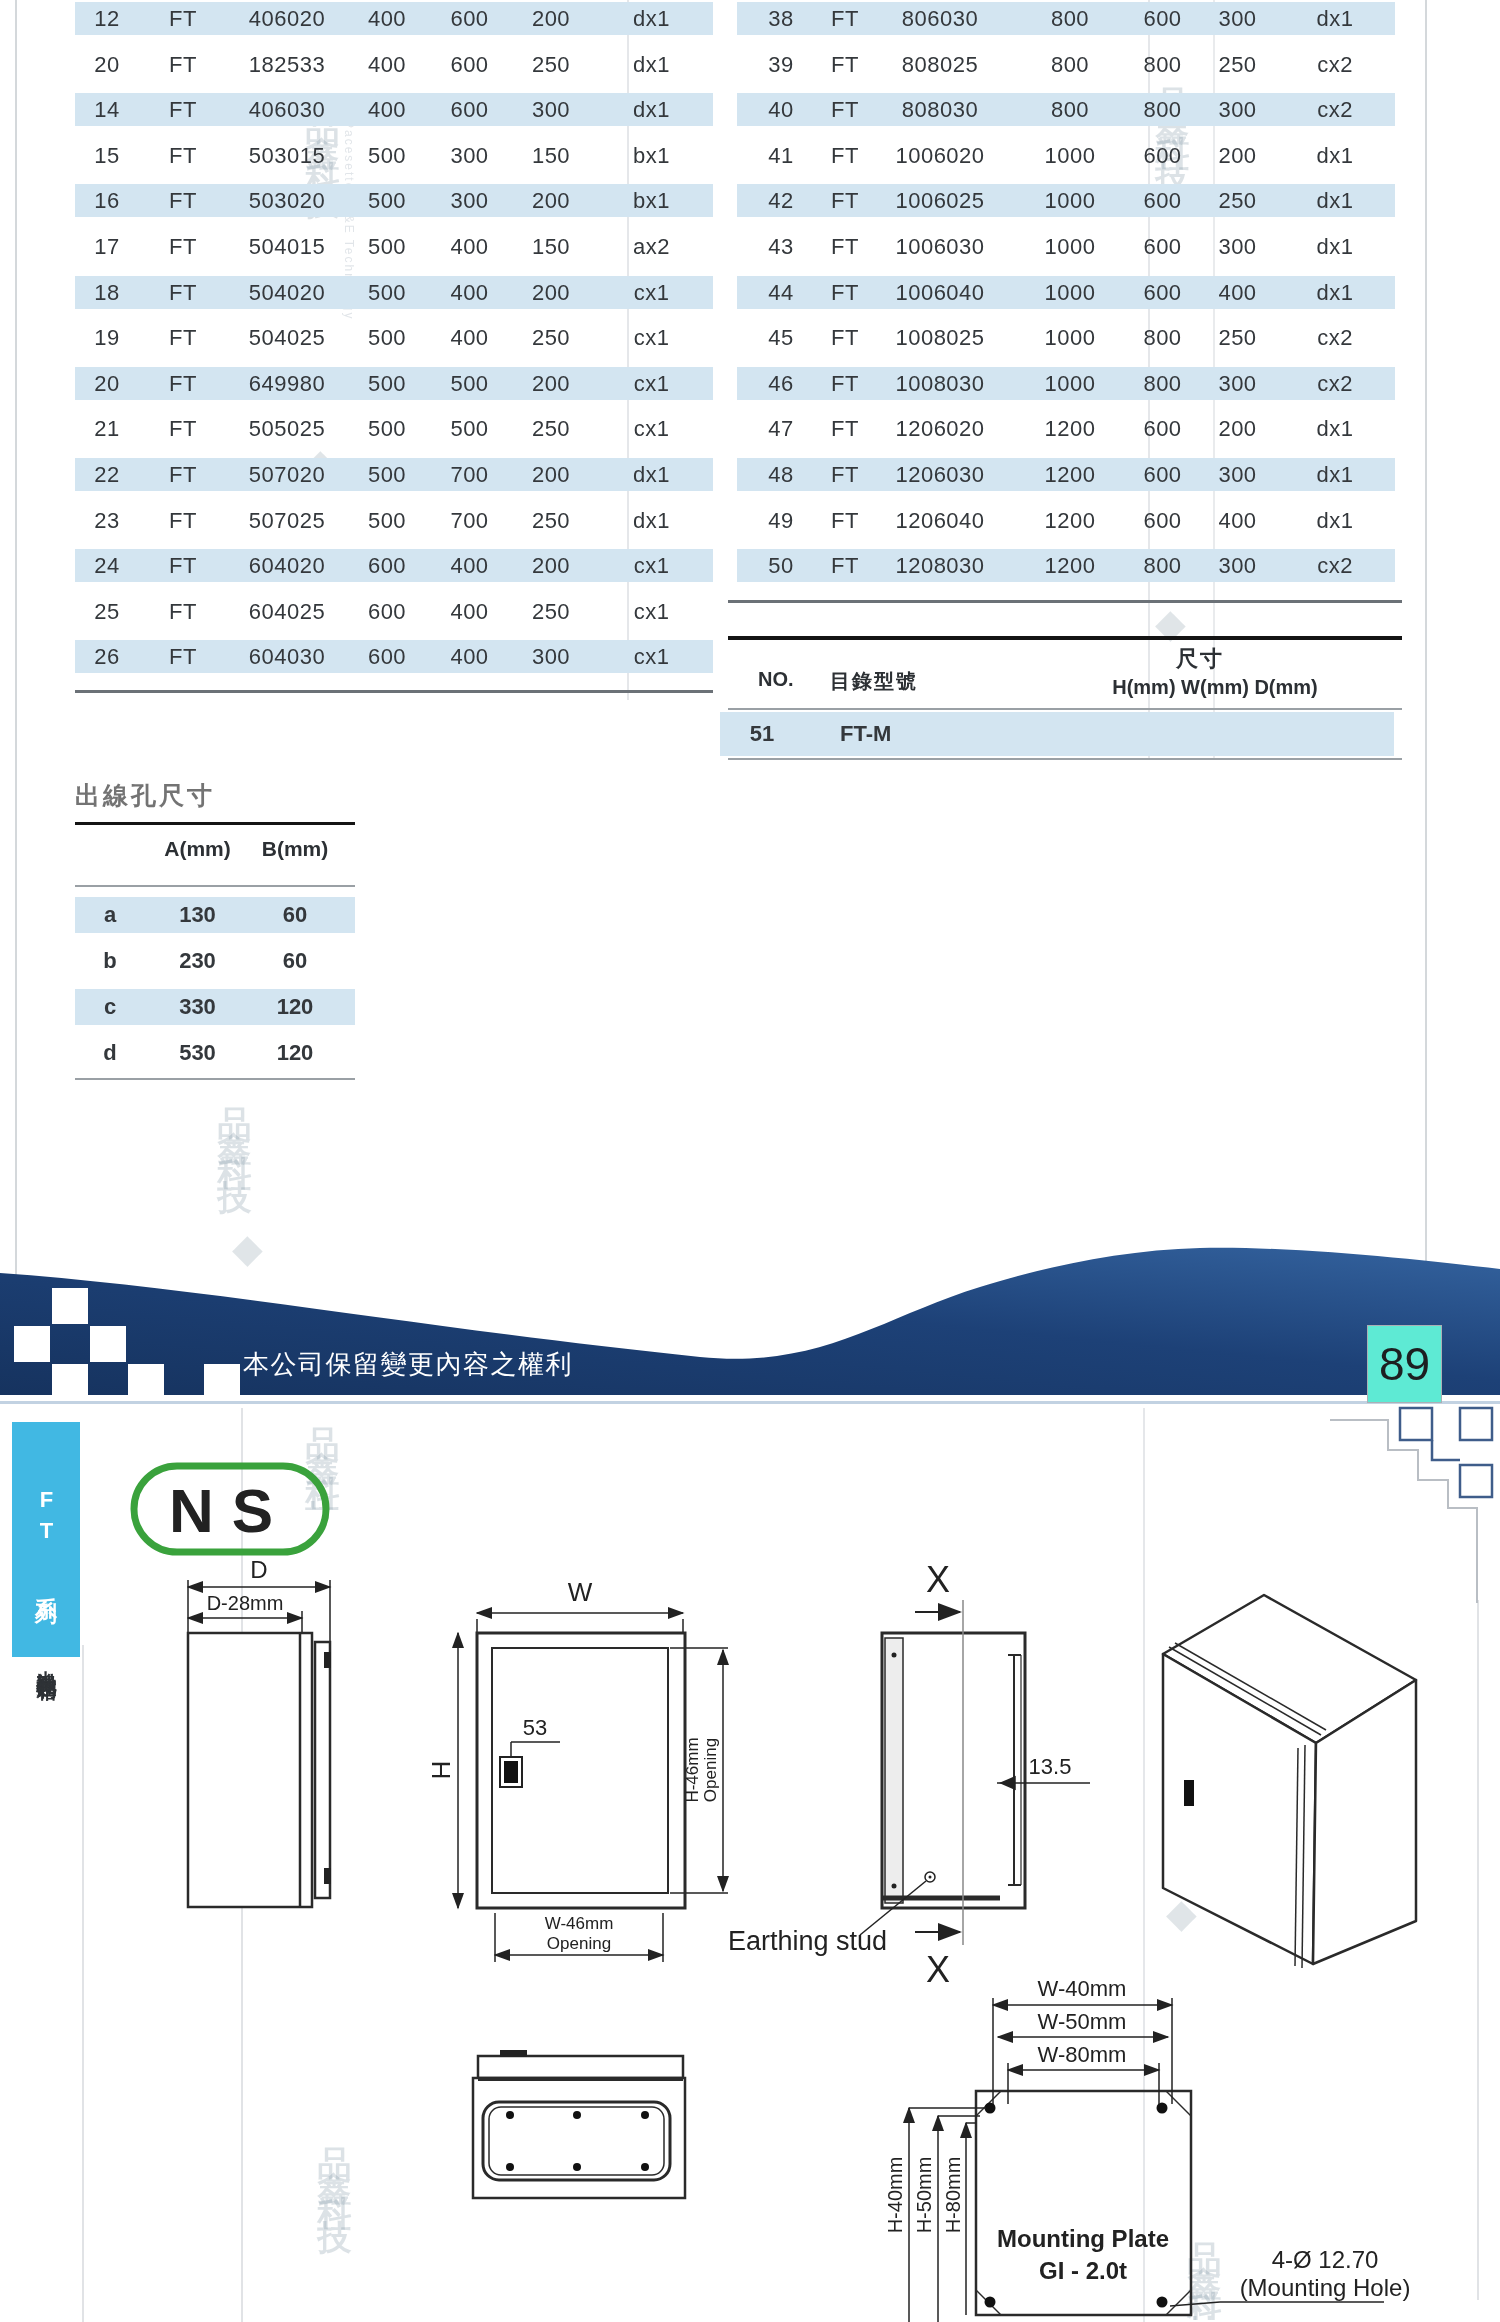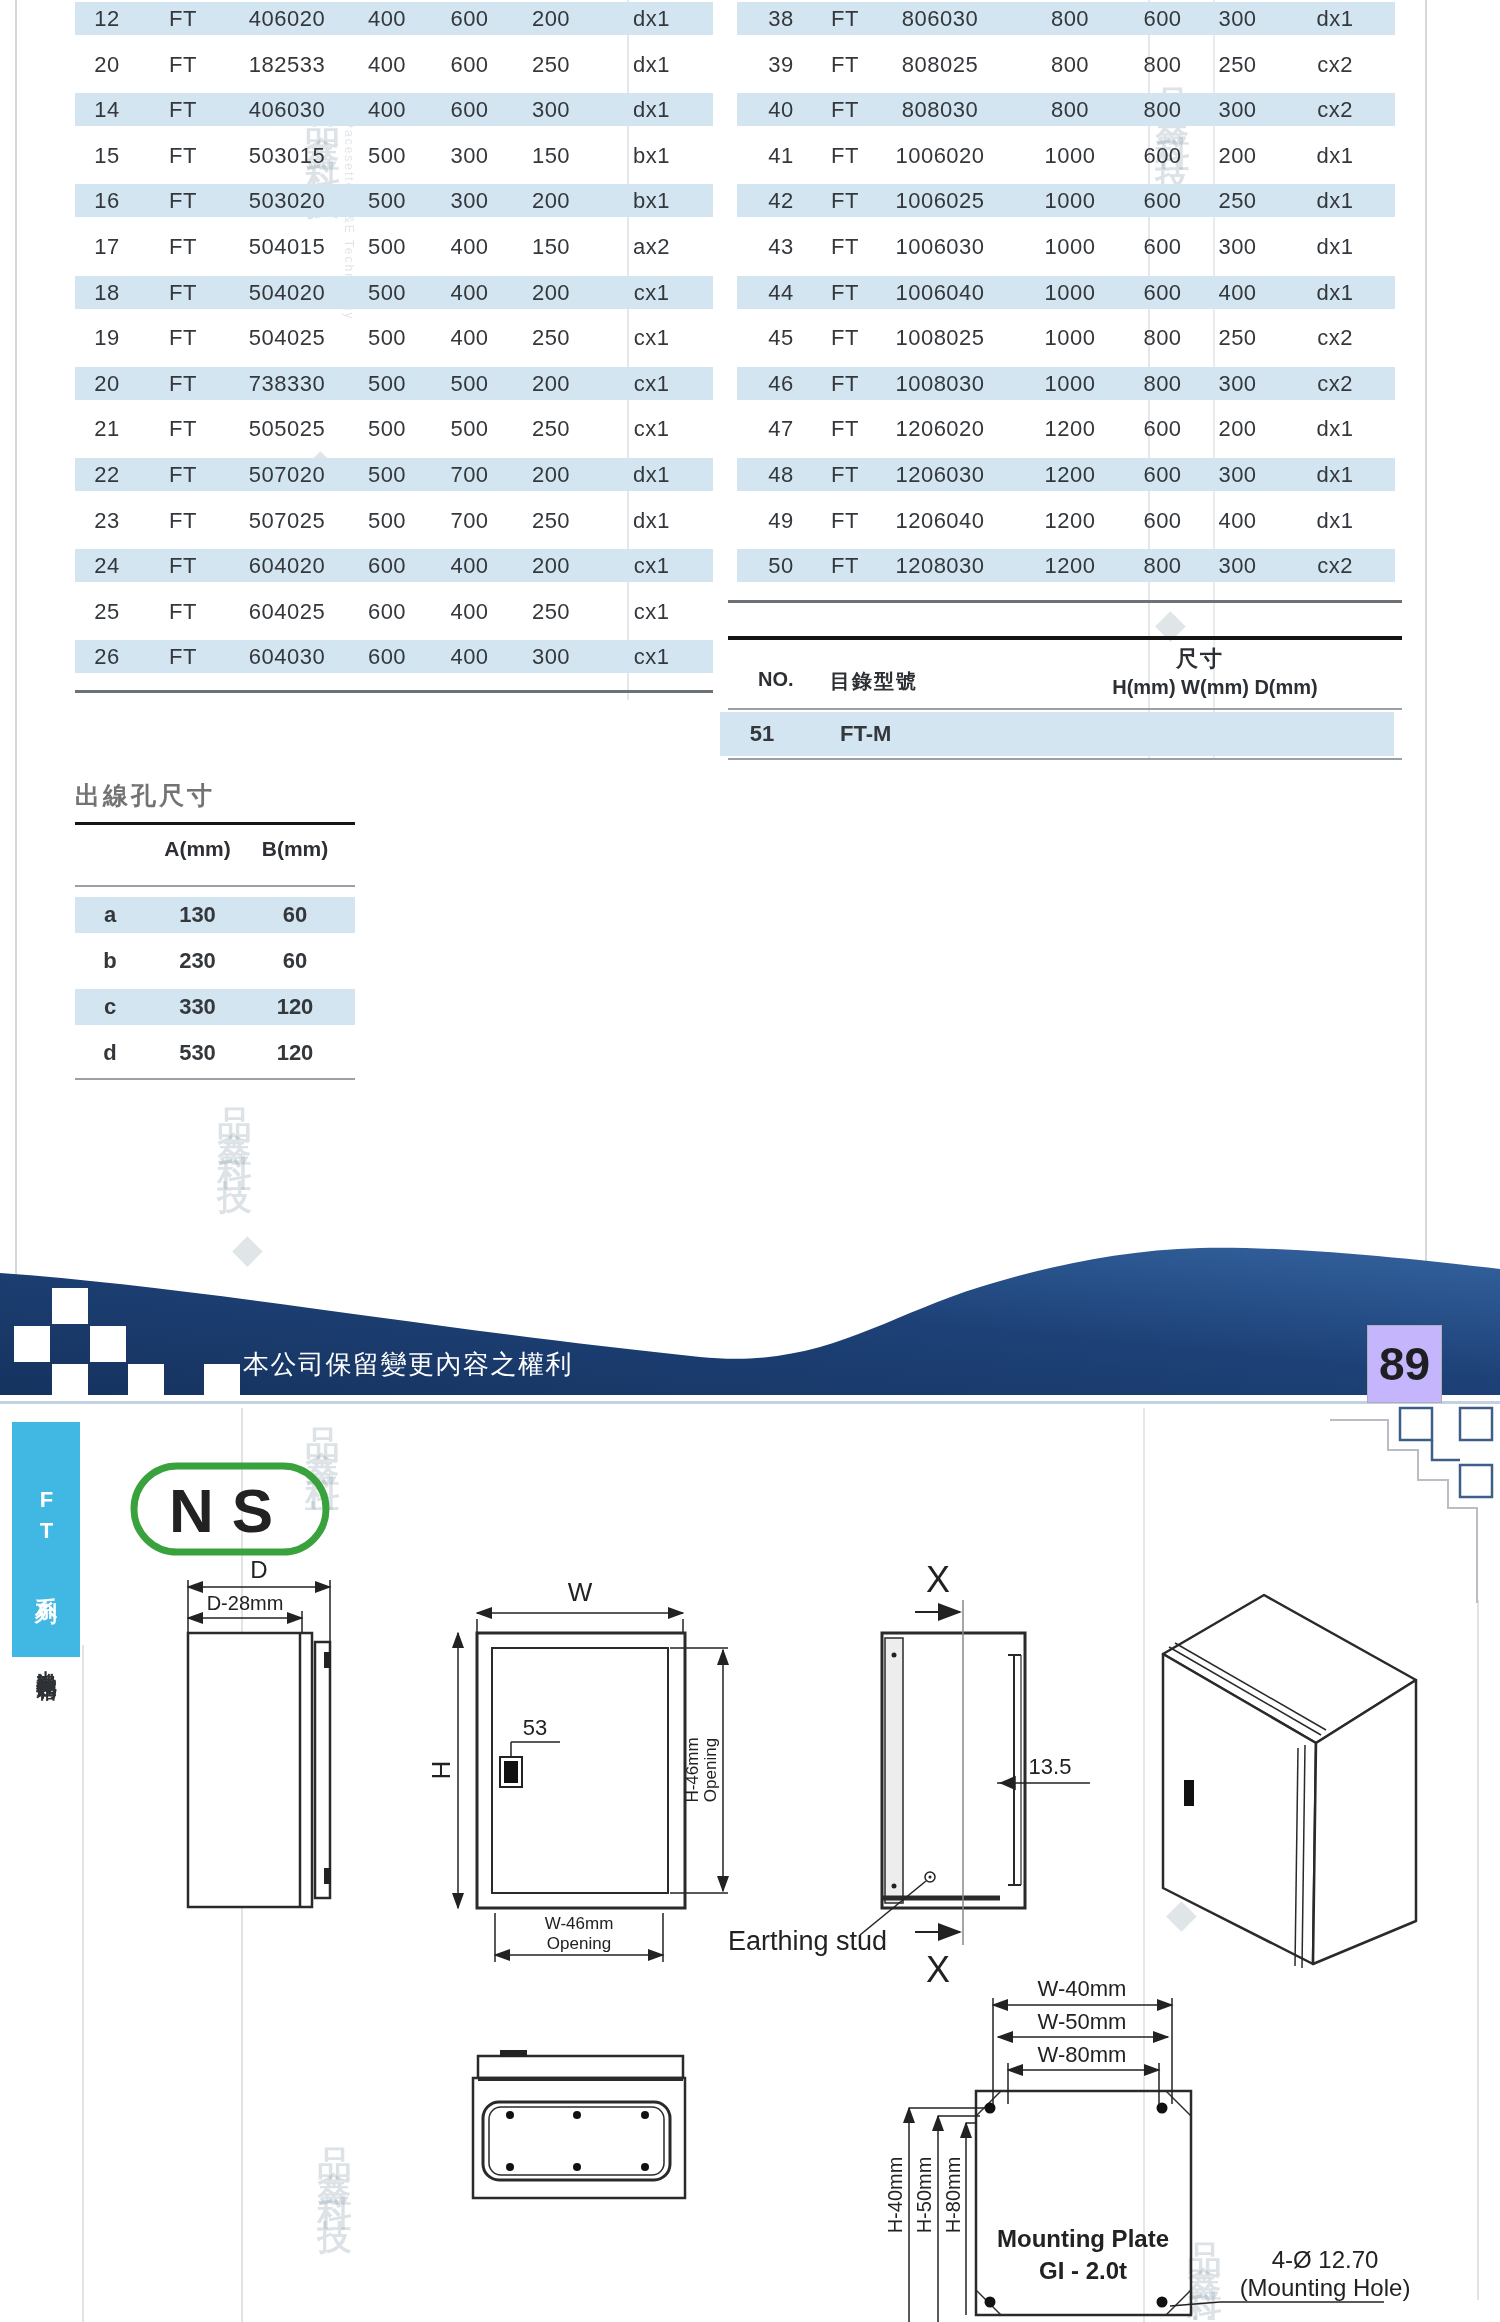--- a/index.html
+++ b/index.html
@@ -34,23 +34,23 @@
              font-size:21px;font-weight:bold;color:#2c3034;}
   .hole-head span{text-align:center;}
   .hole-rows{position:absolute;top:120px;width:280px;}
   .hole-rows .row{display:grid;grid-template-columns:70px 105px 90px;height:36px;line-height:36px;
                   margin-bottom:10px;font-size:22px;font-weight:bold;}
   .hole-rows .row span{text-align:center;}
 
   
   .footer-note{position:absolute;left:243px;top:1347px;font-size:26px;font-weight:normal;color:#ffffff;
                letter-spacing:1.5px;z-index:5;}
-  .page-num{position:absolute;left:1367px;top:1325px;width:73px;height:76px;background:#c4b5fd;
+  .page-num{position:absolute;left:1367px;top:1325px;width:73px;height:76px;background:#5eead4;
             border:1px solid #aab0b5;z-index:5;display:flex;align-items:center;justify-content:center;
-            font-size:46px;font-weight:700;color:#1d1f21;}
+            font-size:46px;font-weight:400;color:#1d1f21;}
   .divider{position:absolute;left:0;top:1401px;width:1500px;height:3px;background:#c2d2e2;}
 
   
   .v-text{writing-mode:vertical-rl;text-orientation:upright;}
   .series-tab{position:absolute;left:12px;top:1422px;width:68px;height:235px;background:#41b8e3;
               display:flex;align-items:center;justify-content:center;}
   .series-tab .label{color:#ffffff;font-size:22px;font-weight:bold;letter-spacing:6px;}
   .category-label{position:absolute;left:34px;top:1655px;font-size:20px;font-weight:600;
                   letter-spacing:2px;color:#2e3236;}
 
@@ -172,21 +172,21 @@
         <span>504025</span>
         <span>500</span>
         <span>400</span>
         <span>250</span>
         <span>cx1</span>
       </div>
 
       <div class="row band">
         <span>20</span>
         <span>FT</span>
-        <span>738330</span>
+        <span>649980</span>
         <span>500</span>
         <span>500</span>
         <span>200</span>
         <span>cx1</span>
       </div>
 
       <div class="row plain">
         <span>21</span>
         <span>FT</span>
         <span>505025</span>

